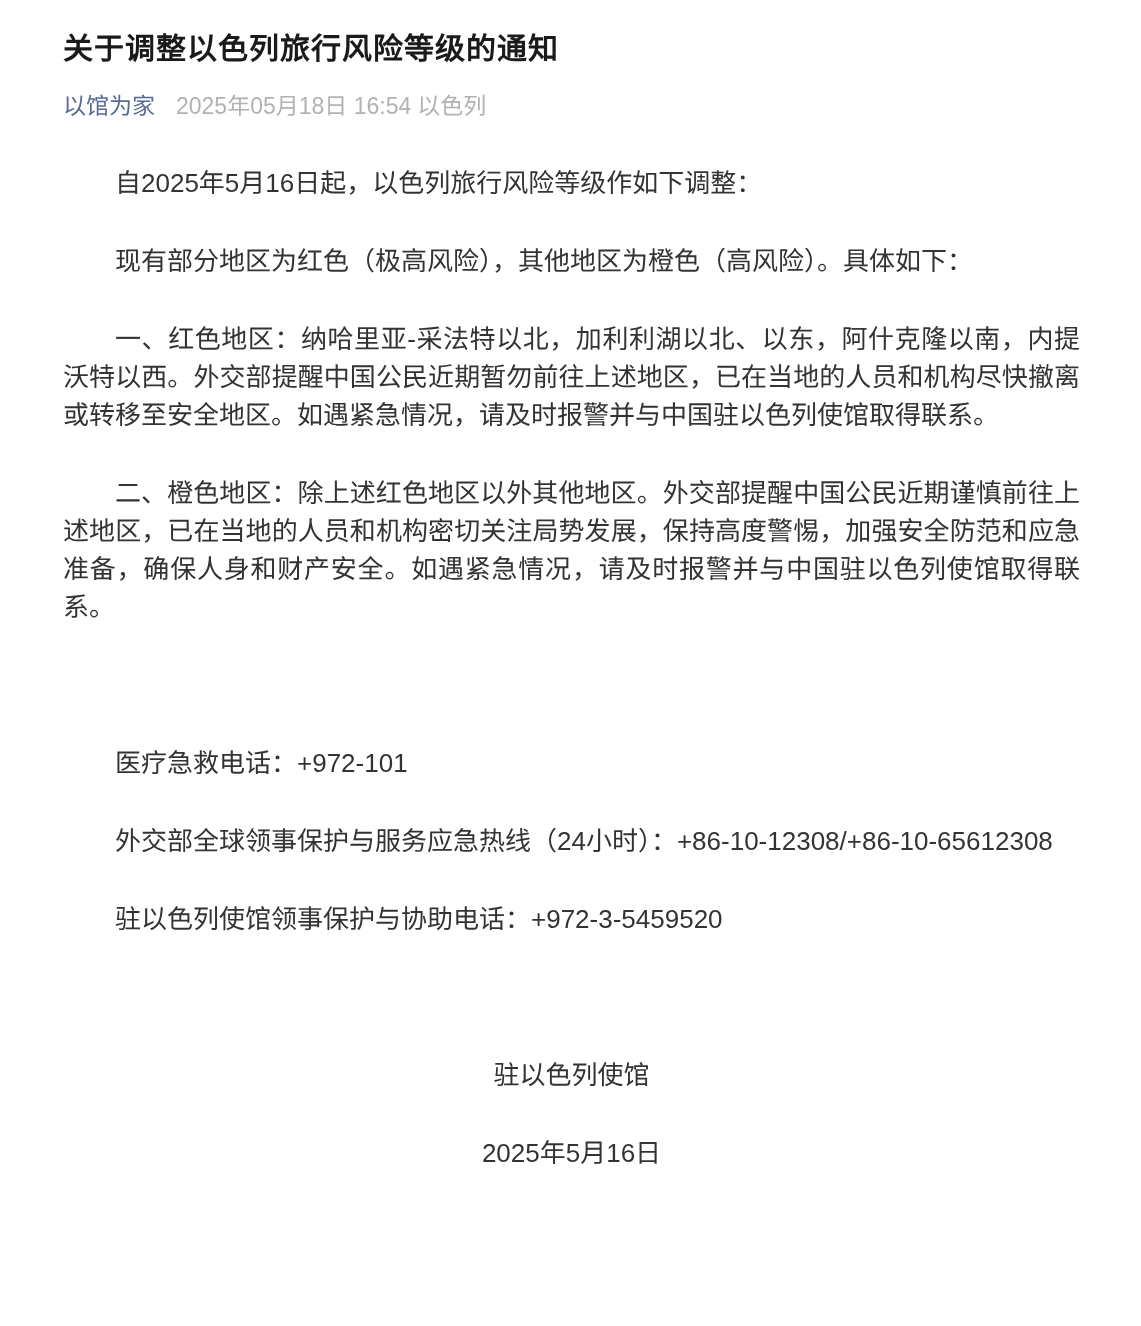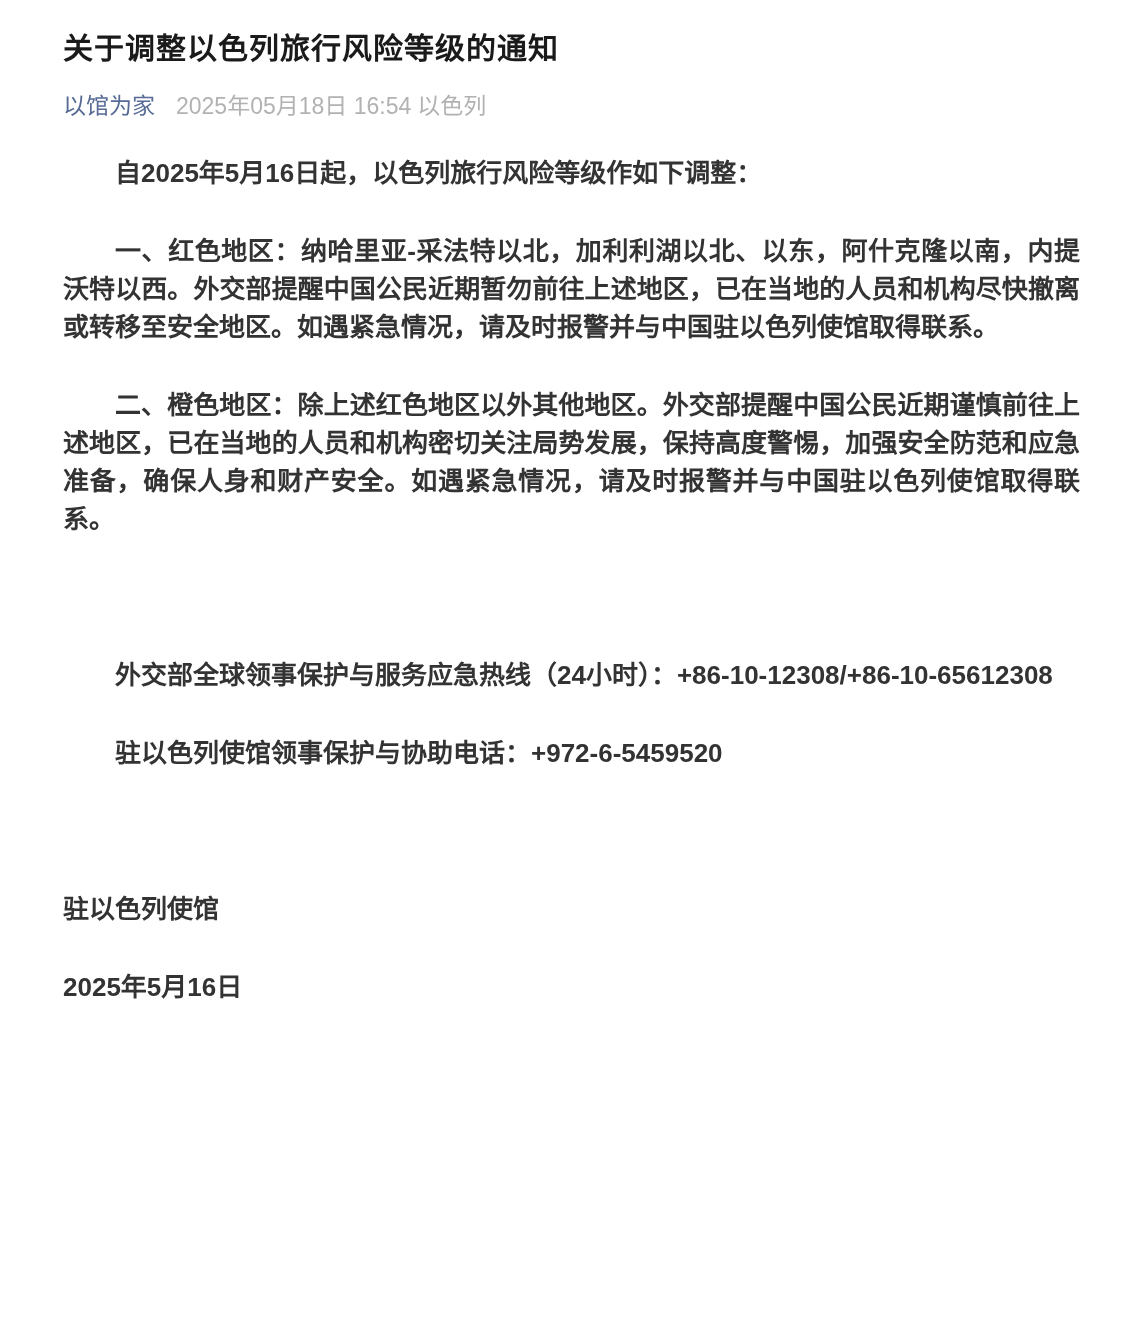--- a/index.html
+++ b/index.html
@@ -37,37 +37,36 @@
   .article-meta .account-name {
     color: #576b95;
     text-decoration: none;
     cursor: pointer;
     margin-right: 21px;
   }
   .article-meta .publish-time {
     margin-right: 6px;
   }
   .article-body {
-    margin-top: 32px;
+    margin-top: 42px;
     font-size: 26px;
     line-height: 38px;
     color: #333333;
     text-align: justify;
-    font-weight: bold;
   }
   .article-body p {
     margin: 0 0 40px 0;
     text-indent: 2em;
   }
   .article-body p.spacer {
     min-height: 38px;
     text-indent: 0;
   }
   .article-body p.sign {
-    text-align: left;
+    text-align: center;
     text-indent: 0;
   }
   .article-body p:last-child {
     margin-bottom: 0;
   }
 </style>
 </head>
 <body>
 
 <div class="page">
@@ -76,32 +75,34 @@
 
   <div class="article-meta">
     <a class="account-name">以馆为家</a>
     <span class="publish-time">2025年05月18日 16:54</span>
     <span class="publish-location">以色列</span>
   </div>
 
   <div class="article-body">
     <p>自2025年5月16日起，以色列旅行风险等级作如下调整：</p>
 
+    <p>现有部分地区为红色（极高风险），其他地区为橙色（高风险）。具体如下：</p>
 
     <p>一、红色地区：纳哈里亚-采法特以北，加利利湖以北、以东，阿什克隆以南，内提沃特以西。外交部提醒中国公民近期暂勿前往上述地区，已在当地的人员和机构尽快撤离或转移至安全地区。如遇紧急情况，请及时报警并与中国驻以色列使馆取得联系。</p>
 
     <p>二、橙色地区：除上述红色地区以外其他地区。外交部提醒中国公民近期谨慎前往上述地区，已在当地的人员和机构密切关注局势发展，保持高度警惕，加强安全防范和应急准备，确保人身和财产安全。如遇紧急情况，请及时报警并与中国驻以色列使馆取得联系。</p>
 
     <p class="spacer"></p>
 
 
+    <p>医疗急救电话：+972-101</p>
 
     <p>外交部全球领事保护与服务应急热线（24小时）：+86-10-12308/+86-10-65612308</p>
 
-    <p>驻以色列使馆领事保护与协助电话：+972-6-5459520</p>
+    <p>驻以色列使馆领事保护与协助电话：+972-3-5459520</p>
 
     <p class="spacer"></p>
 
     <p class="sign">驻以色列使馆</p>
 
     <p class="sign">2025年5月16日</p>
   </div>
 
 </div>
 

